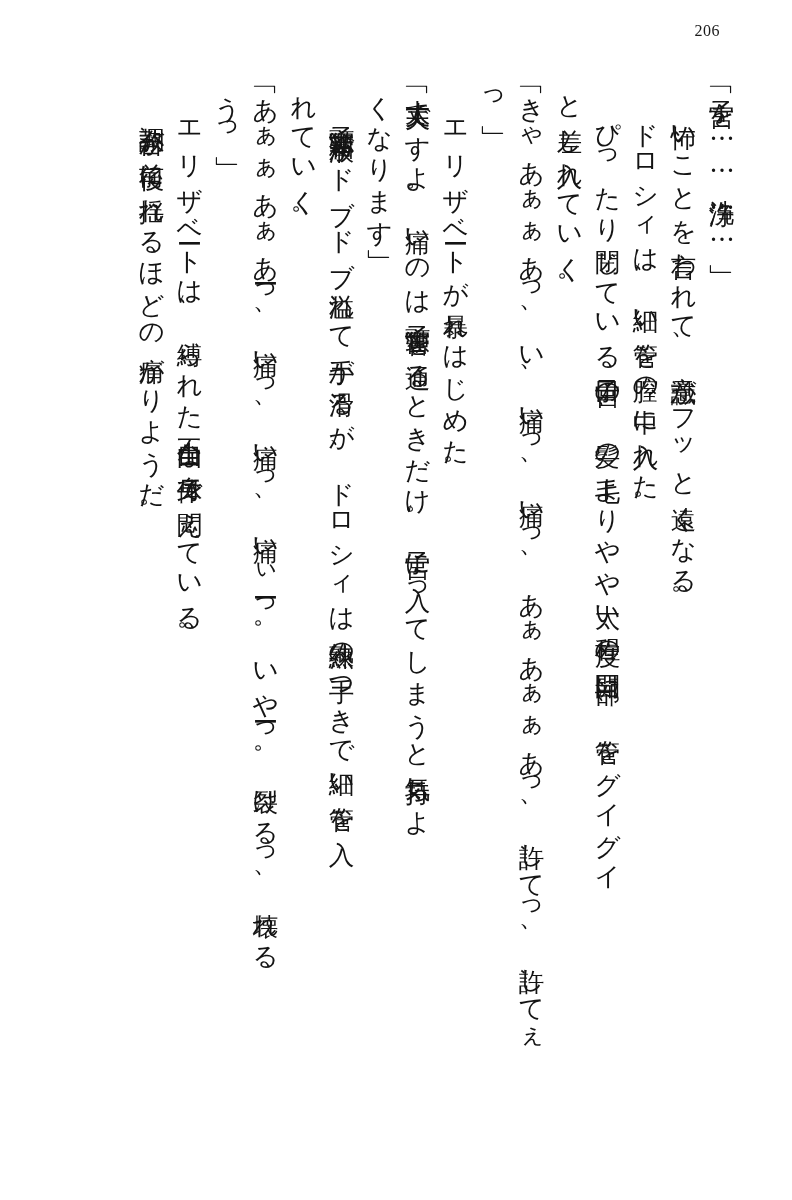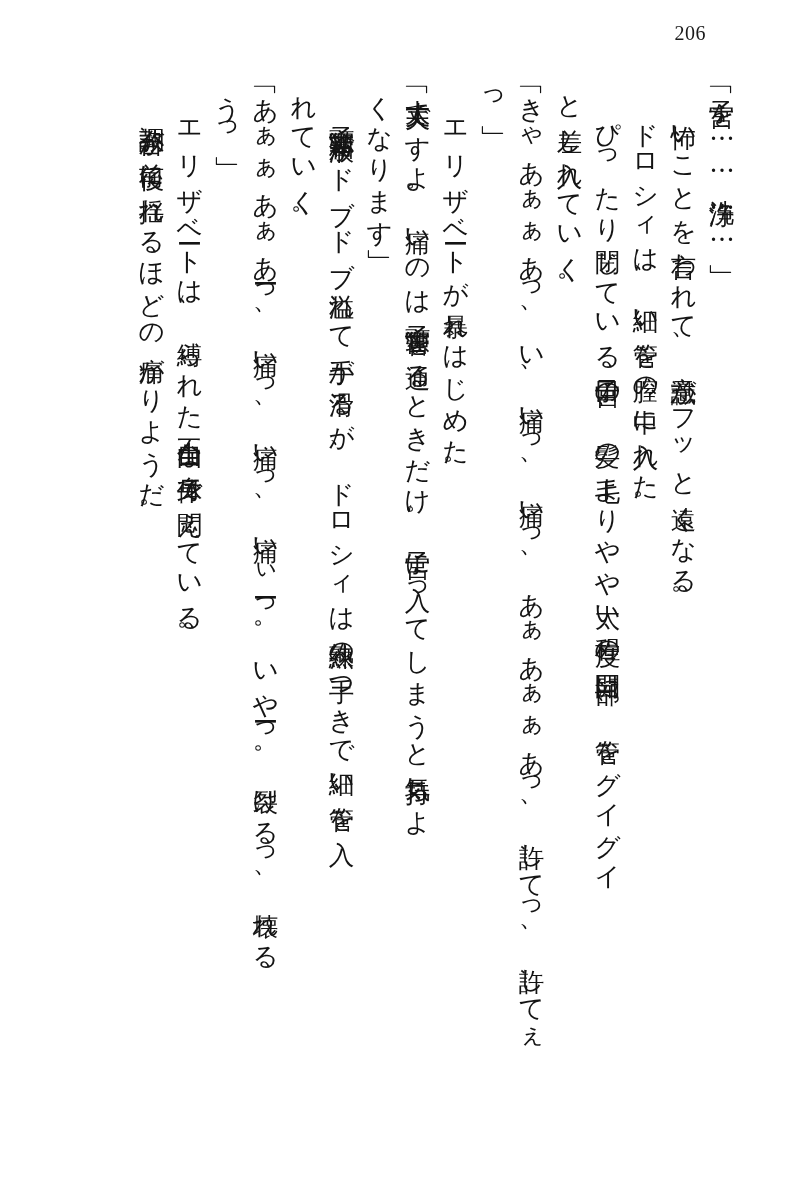--- a/index.html
+++ b/index.html
@@ -19,22 +19,22 @@
     position: relative;
     width: 792px;
     height: 1200px;
     background: #ffffff;
   }
 
   
   .page-number {
     position: absolute;
     top: 22px;
-    right: 86px;
-    font-size: 20px;
+    right: 72px;
+    font-size: 16px;
     letter-spacing: 0.5px;
     color: #1a1a1a;
     font-family: "Liberation Serif", "DejaVu Serif", serif;
   }
 
   
   .text-body {
     position: absolute;
     top: 78px;
     left: 52px;

